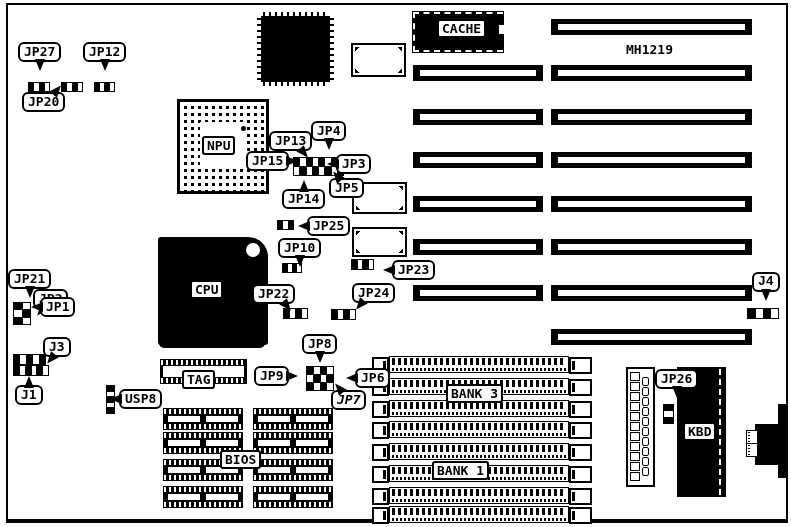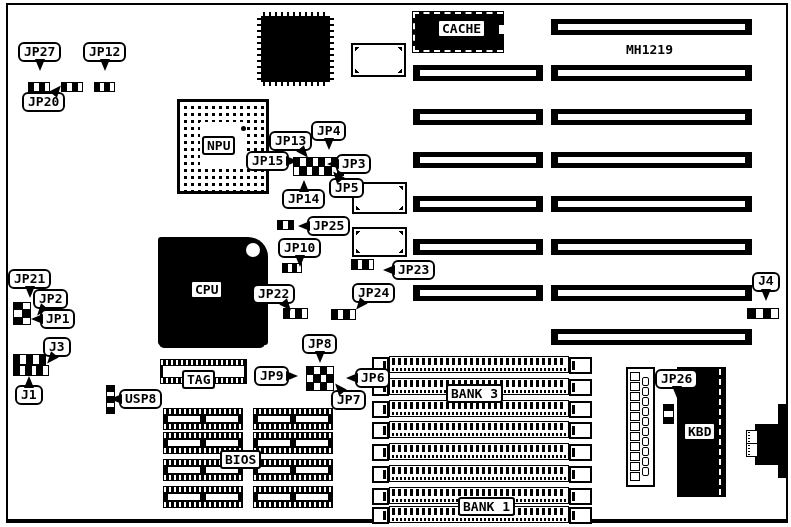--- a/index.html
+++ b/index.html
@@ -152,21 +152,21 @@
   <div class="kbconn" style="left:755px;top:424px;width:24px;height:41px;"></div>
   <div class="kbstub" style="left:746px;top:430px;width:10px;height:12px;"></div>
   <div class="kbstub" style="left:746px;top:443px;width:10px;height:12px;"></div>
 
   <div class="chiplabel" style="left:202px;top:136px;">NPU</div>
   <div class="chiplabel" style="left:190px;top:280px;">CPU</div>
   <div class="chiplabel" style="left:437px;top:19px;">CACHE</div>
   <div class="chiplabel" style="left:182px;top:370px;">TAG</div>
   <div class="chiplabel" style="left:220px;top:450px;">BIOS</div>
   <div class="chiplabel" style="left:446px;top:384px;">BANK 3</div>
-  <div class="chiplabel" style="left:458px;top:461px;margin-top:36px;">BANK 1</div>
+  <div class="chiplabel" style="left:432px;top:461px;">BANK 1</div>
   <div class="chiplabel" style="left:683px;top:422px;">KBD</div>
 
   <div class="pwr" id="pwr" style="left: 626px; top: 367px; width: 25px; height: 116px;">
       <div class="pwr-sq" style="left: 2px; top: 3px;"></div>
       <div class="pwr-sq" style="left: 2px; top: 13px;"></div>
       <div class="pwr-sq" style="left: 2px; top: 23px;"></div>
       <div class="pwr-sq" style="left: 2px; top: 33px;"></div>
       <div class="pwr-sq" style="left: 2px; top: 43px;"></div>
       <div class="pwr-sq" style="left: 2px; top: 53px;"></div>
       <div class="pwr-sq" style="left: 2px; top: 63px;"></div>
@@ -195,24 +195,24 @@
     <div class="callout" style="left: 282px; top: 189px;"><span>JP14</span><div class="tail t-up"></div></div>
     <div class="callout" style="left: 329px; top: 178px;"><span>JP5</span><div class="tail t-up-left"></div></div>
     <div class="callout" style="left: 307px; top: 216px;"><span>JP25</span><div class="tail t-left"></div></div>
     <div class="callout" style="left: 278px; top: 238px;"><span>JP10</span><div class="tail t-down"></div></div>
     <div class="callout" style="left: 392px; top: 260px;"><span>JP23</span><div class="tail t-left"></div></div>
     <div class="callout" style="left: 252px; top: 284px;"><span>JP22</span><div class="tail t-down-right"></div></div>
     <div class="callout" style="left: 352px; top: 283px;"><span>JP24</span><div class="tail t-down-left"></div></div>
     <div class="callout" style="left: 302px; top: 334px;"><span>JP8</span><div class="tail t-down"></div></div>
     <div class="callout" style="left: 254px; top: 366px;"><span>JP9</span><div class="tail t-right"></div></div>
     <div class="callout" style="left: 355px; top: 368px;"><span>JP6</span><div class="tail t-left"></div></div>
-    <div class="callout" style="left: 331px; top: 390px;"><span>JP7</span><div class="tail t-up-left"></div></div>
+    <div class="callout" style="left: 331px; top: 390px; font-style: italic;"><span>JP7</span><div class="tail t-up-left"></div></div>
     <div class="callout" style="left: 8px; top: 269px;"><span>JP21</span><div class="tail t-down"></div></div>
     <div class="callout" style="left: 33px; top: 289px;"><span>JP2</span><div class="tail t-down-left"></div></div>
-    <div class="callout" style="left: 40px; top: 309px;"><span>JP1</span><div class="tail t-left"></div></div>
+    <div class="callout" style="left: 40px; top: 297px;"><span>JP1</span><div class="tail t-left"></div></div>
     <div class="callout" style="left: 43px; top: 337px;"><span>J3</span><div class="tail t-down-left"></div></div>
     <div class="callout" style="left: 15px; top: 385px;"><span>J1</span><div class="tail t-up"></div></div>
     <div class="callout" style="left: 119px; top: 389px;"><span>USP8</span><div class="tail t-left"></div></div>
     <div class="callout" style="left: 752px; top: 272px; font-family: Liberation Mono, monospace;"><span>J4</span><div class="tail t-down"></div></div>
     <div class="callout" style="left: 655px; top: 369px;"><span>JP26</span><div class="tail t-down"></div></div>
     <div class="jumper" style="left: 28px; top: 82px; width: 20px; height: 8px; grid-template-columns: repeat(4, 1fr); grid-template-rows: repeat(1, 1fr);">
       <div class="jcell"></div>
       <div class="jcell w"></div>
       <div class="jcell"></div>
       <div class="jcell w"></div>

